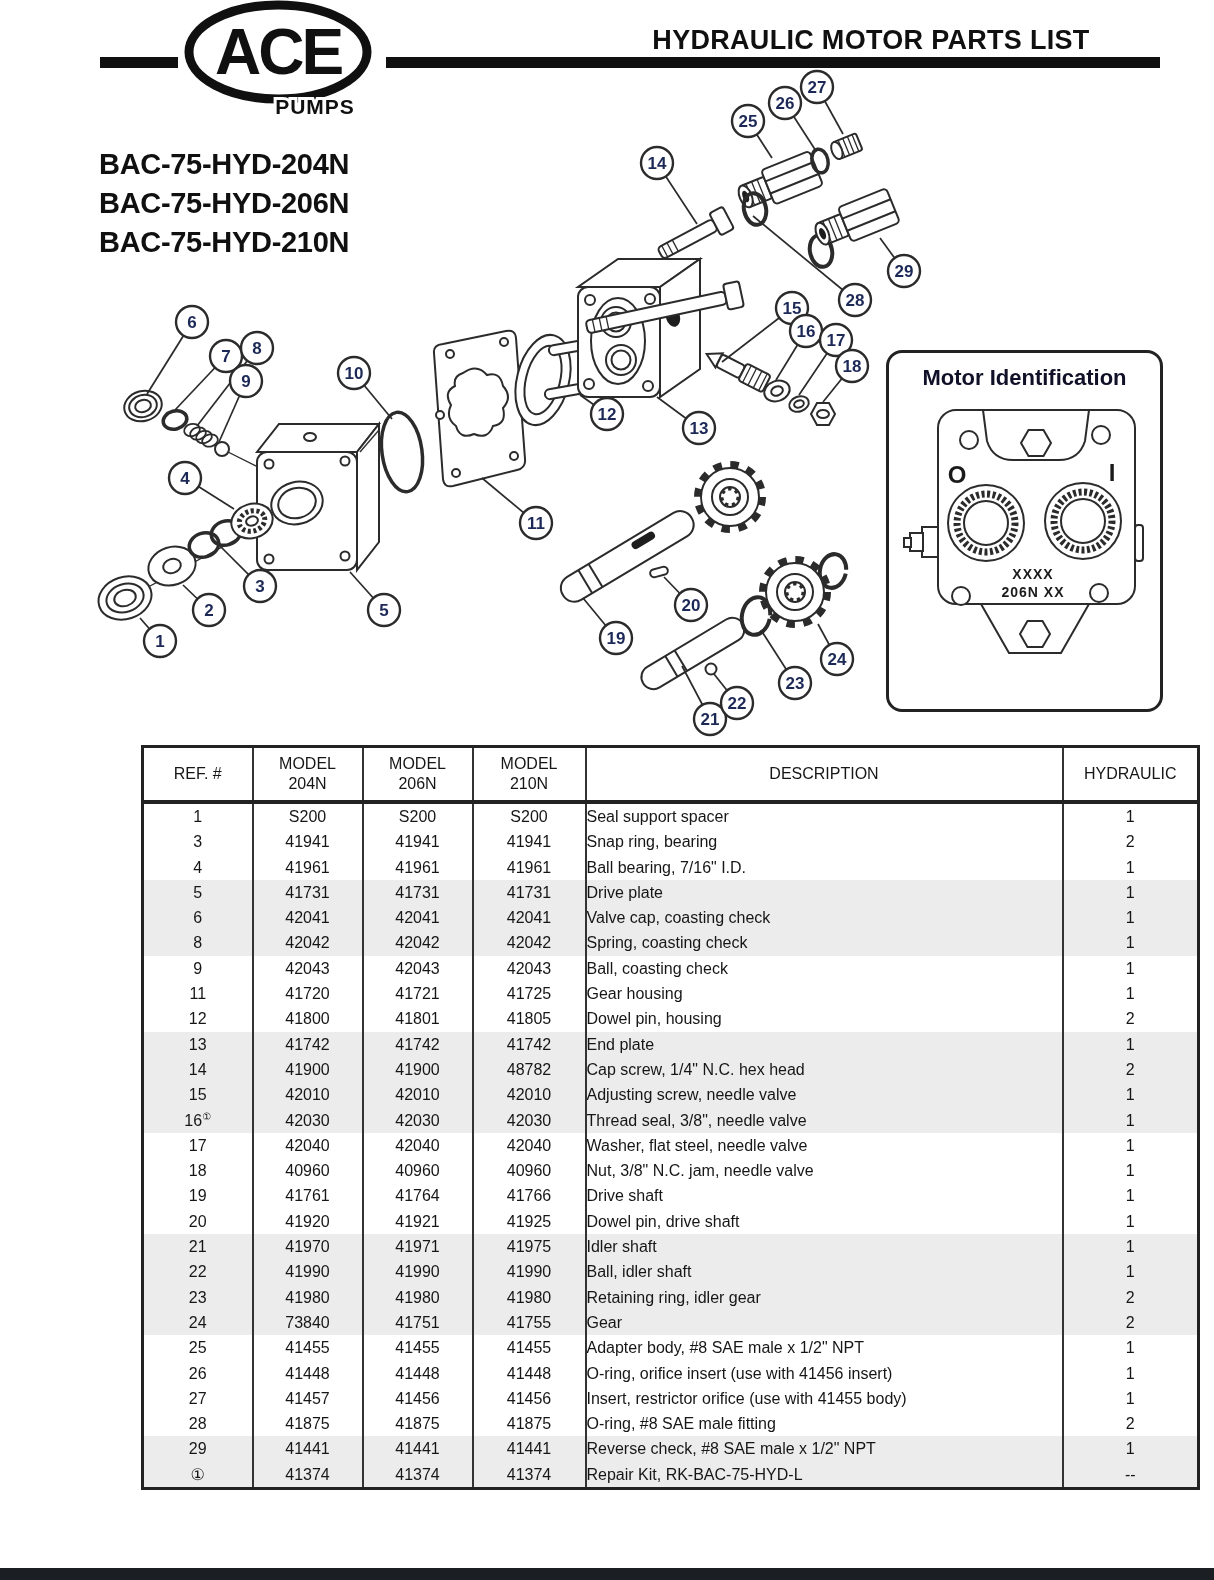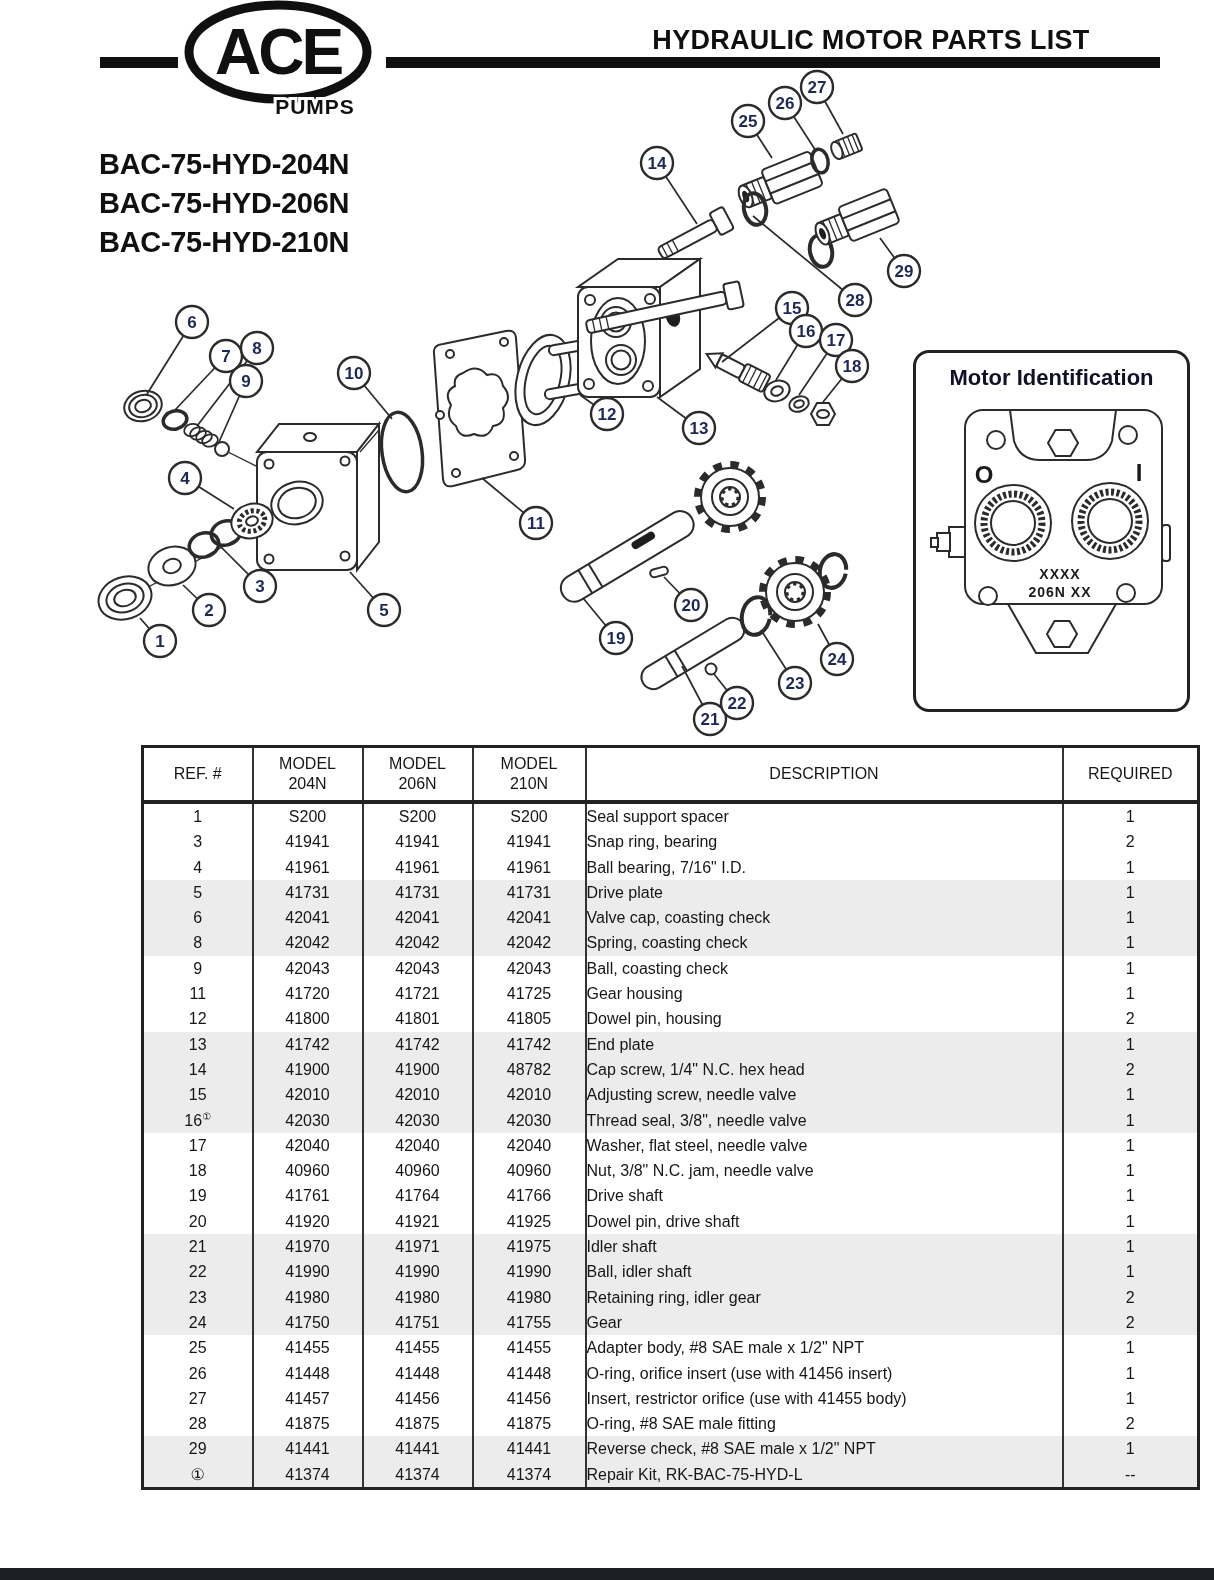--- a/index.html
+++ b/index.html
@@ -19,21 +19,21 @@
   .p{fill:#ffffff;stroke:#2b2b2b;stroke-width:2;}
   .n{fill:none;stroke:#2b2b2b;stroke-width:2;}
   .thin{fill:none;stroke:#2b2b2b;stroke-width:1.3;}
   .ring{fill:none;stroke:#2b2b2b;stroke-width:3.5;}
   .oring{fill:none;stroke:#2b2b2b;stroke-width:4;}
   .coil{fill:none;stroke:#2b2b2b;stroke-width:1.8;}
   .leader{stroke:#2b2b2b;stroke-width:1.7;}
   .callout-circle{fill:#fff;stroke:#2b2b2b;stroke-width:2.4;}
   .callout-num{font:bold 17px "Liberation Sans",sans-serif;fill:#1c2856;text-anchor:middle;}
   
-  .motor-box{left:886px;top:350px;width:277px;height:362px;border:3px solid #222;border-radius:16px;box-sizing:border-box;background:#fff;margin-left:27px;}
+  .motor-box{left:886px;top:350px;width:277px;height:362px;border:3px solid #222;border-radius:16px;box-sizing:border-box;background:#fff;}
   .motor-title{position:absolute;top:12px;left:0;width:100%;text-align:center;font-size:22px;font-weight:bold;color:#101028;}
   .motor-caption{position:absolute;bottom:9px;left:0;width:100%;text-align:center;font-size:16.5px;line-height:20px;color:#101028;}
   .motor-face{position:absolute;left:2px;top:46px;}
   .stamp{font:bold 14px "Liberation Sans",sans-serif;fill:#1a1a1a;text-anchor:middle;letter-spacing:1px;}
   .portlbl{font:bold 24px "Liberation Sans",sans-serif;fill:#1a1a1a;text-anchor:middle;}
   
   #parts-table{position:absolute;left:101px;top:745px;width:1056px;border-collapse:collapse;table-layout:fixed;font-size:16px;color:#161616;border:3px solid #222;margin-left:40px;}
   #parts-table thead th{height:50px;font-weight:normal;vertical-align:middle;line-height:20px;border-bottom:4px solid #222;background:#fff;}
   #parts-table thead th:not(:first-child){border-left:2.5px solid #333;}
   #parts-table tbody td{height:25.3px;padding:0;line-height:25.3px;white-space:nowrap;overflow:hidden;}
@@ -465,21 +465,21 @@
       </th>
       <th>
         <div>MODEL</div>
         <div>206N</div>
       </th>
       <th>
         <div>MODEL</div>
         <div>210N</div>
       </th>
       <th>DESCRIPTION</th>
-      <th>REQUIRED</th>
+      <th>HYDRAULIC</th>
     </tr>
   </thead>
   <tbody>
       <tr>
         <td class="c">1</td>
         <td class="c">S200</td>
         <td class="c">S200</td>
         <td class="c">S200</td>
         <td class="desc">Seal support spacer</td>
         <td class="c">1</td>
@@ -631,21 +631,21 @@
       <tr class="shaded">
         <td class="c">23</td>
         <td class="c">41980</td>
         <td class="c">41980</td>
         <td class="c">41980</td>
         <td class="desc">Retaining ring, idler gear</td>
         <td class="c">2</td>
       </tr>
       <tr class="shaded">
         <td class="c">24</td>
-        <td class="c">41750</td>
+        <td class="c">73840</td>
         <td class="c">41751</td>
         <td class="c">41755</td>
         <td class="desc">Gear</td>
         <td class="c">2</td>
       </tr>
       <tr>
         <td class="c">25</td>
         <td class="c">41455</td>
         <td class="c">41455</td>
         <td class="c">41455</td>

